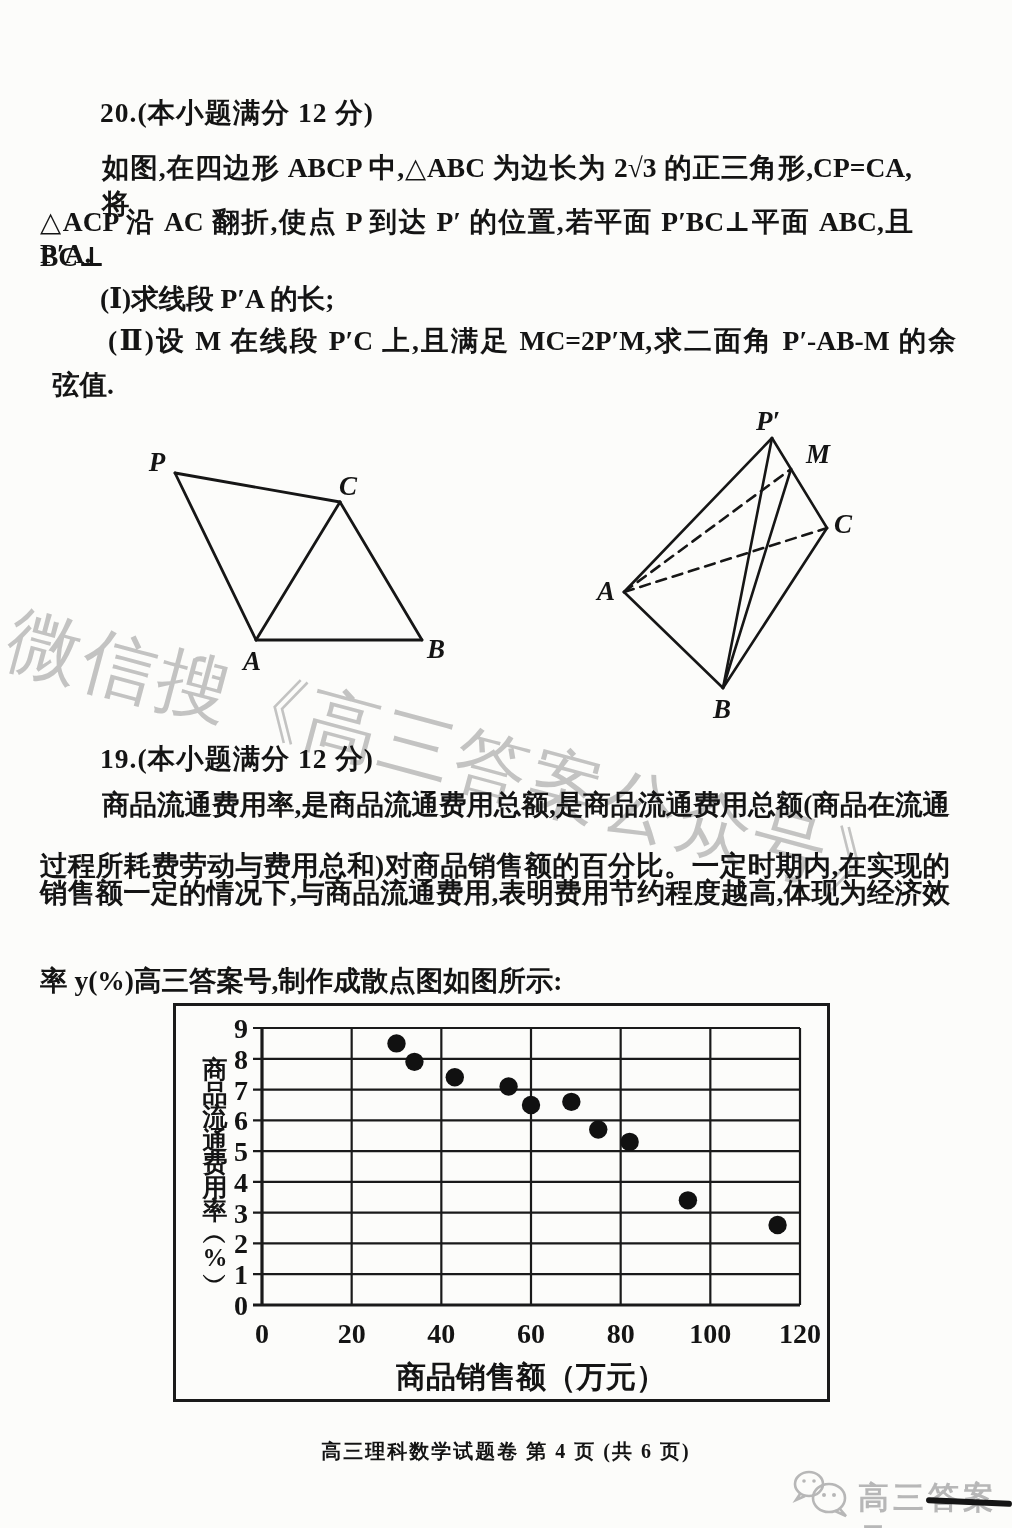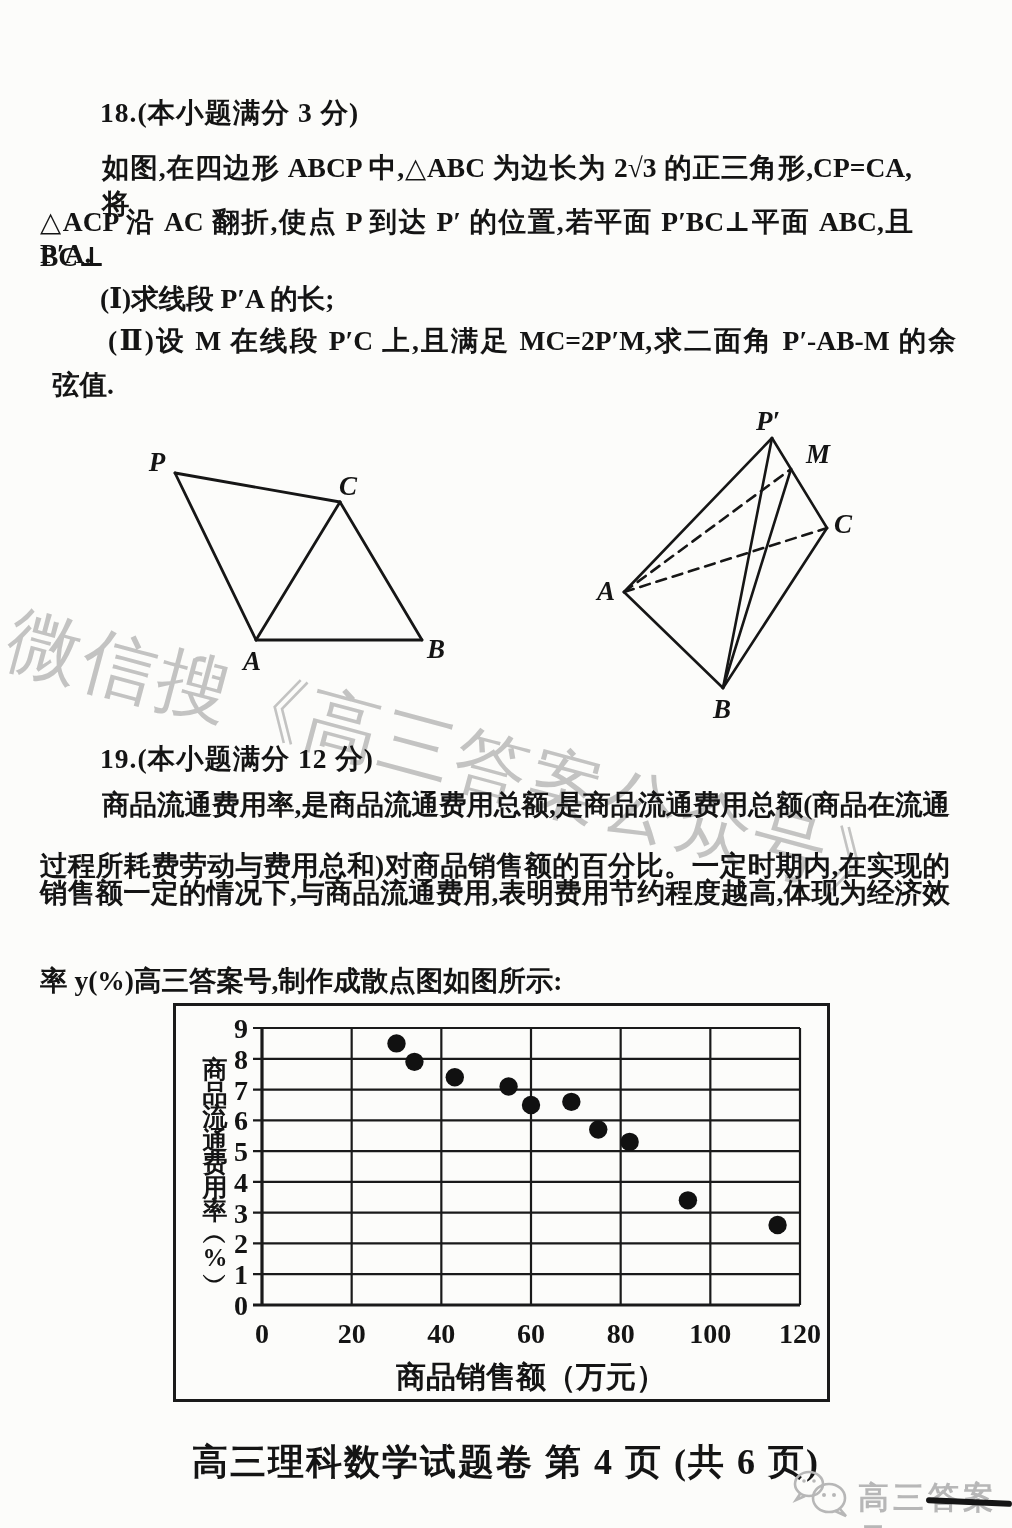--- a/index.html
+++ b/index.html
@@ -22,40 +22,40 @@
   .figure text{font-style:italic;font-weight:700;font-size:27px;font-family:"Liberation Serif","DejaVu Serif",serif;fill:#141414;}
   .chart-box{
     position:absolute;left:173px;top:1003px;width:657px;height:399px;
     border:3px solid #1a1a1a;box-sizing:border-box;z-index:2;background:transparent;
   }
   .chart-box svg{position:absolute;left:0;top:0;}
   .ylab{
     position:absolute;left:197px;top:1058px;width:36px;z-index:3;
     text-align:center;font-weight:700;font-size:25px;line-height:23.5px;
   }
-  .footer{left:0;width:1012px;text-align:center;font-size:36px;letter-spacing:2px;}
+  .footer{left:0;width:1012px;text-align:center;font-size:20px;letter-spacing:2px;}
   .badge-text{
     position:absolute;left:858px;top:1477px;z-index:2;
     font-family:"DejaVu Sans","Liberation Sans",sans-serif;
     font-size:31px;font-weight:700;letter-spacing:4px;color:#b7b7b7;
   }
   .badge-icon{position:absolute;left:788px;top:1468px;z-index:2;}
   .swoosh{
     position:absolute;left:926px;top:1499px;width:86px;height:6px;z-index:2;
     background:#151515;border-radius:3px;transform:rotate(2.5deg);
   }
 </style>
 </head>
 <body>
 
 <div class="page">
 
   <div class="watermark">微信搜《高三答案公众号》</div>
 
-  <div class="t heading" style="left:100px;top:95px;">18.(本小题满分 3 分)</div>
+  <div class="t heading" style="left:100px;top:95px;">20.(本小题满分 12 分)</div>
   <div class="t j" style="left:102px;top:150px;width:810px;">如图,在四边形 ABCP 中,△ABC 为边长为 2√3 的正三角形,CP=CA,将</div>
   <div class="t j" style="left:40px;top:204px;width:873px;">△ACP 沿 AC 翻折,使点 P 到达 P′ 的位置,若平面 P′BC⊥平面 ABC,且 BC⊥</div>
   <div class="t" style="left:40px;top:238px;">P′A.</div>
   <div class="t" style="left:100px;top:281px;text-align:center;">(Ⅰ)求线段 P′A 的长;</div>
   <div class="t j" style="left:108px;top:323px;width:848px;">(Ⅱ)设 M 在线段 P′C 上,且满足 MC=2P′M,求二面角 P′-AB-M 的余</div>
   <div class="t" style="left:52px;top:367px;">弦值.</div>
 
   <svg class="figure" style="left:135px;top:438px;" width="330" height="245" viewBox="135 438 330 245">
     <g stroke="#161616" stroke-width="2.8" fill="none" stroke-linecap="round">
       <line x1="175" y1="473" x2="340" y2="502"></line>

